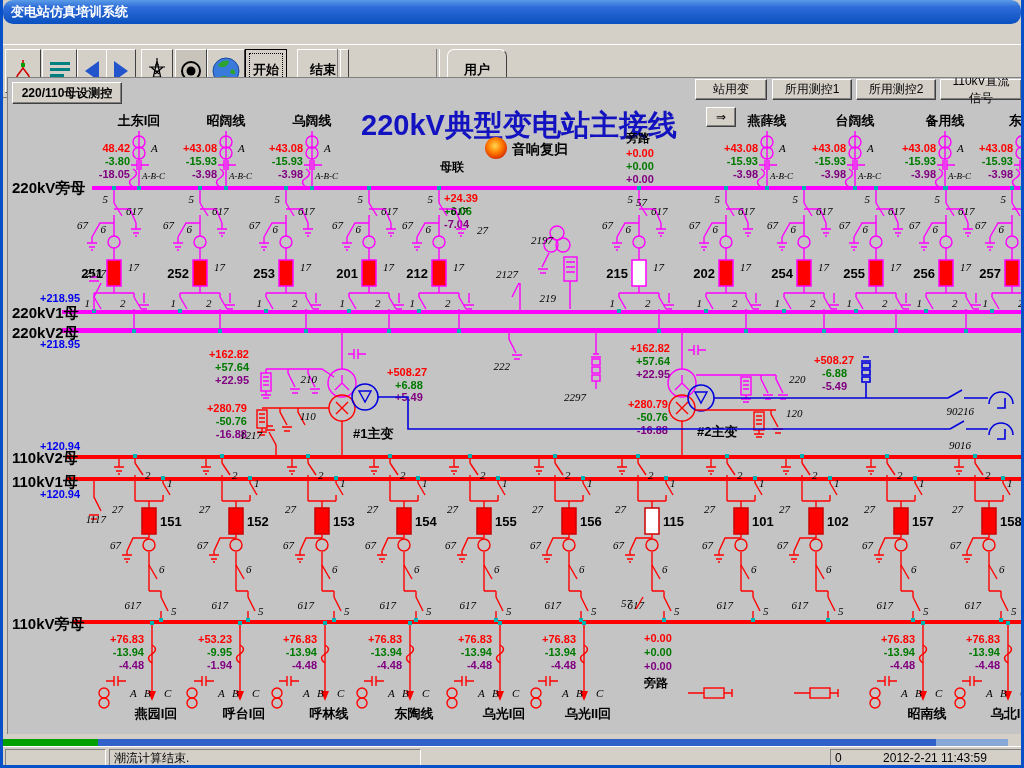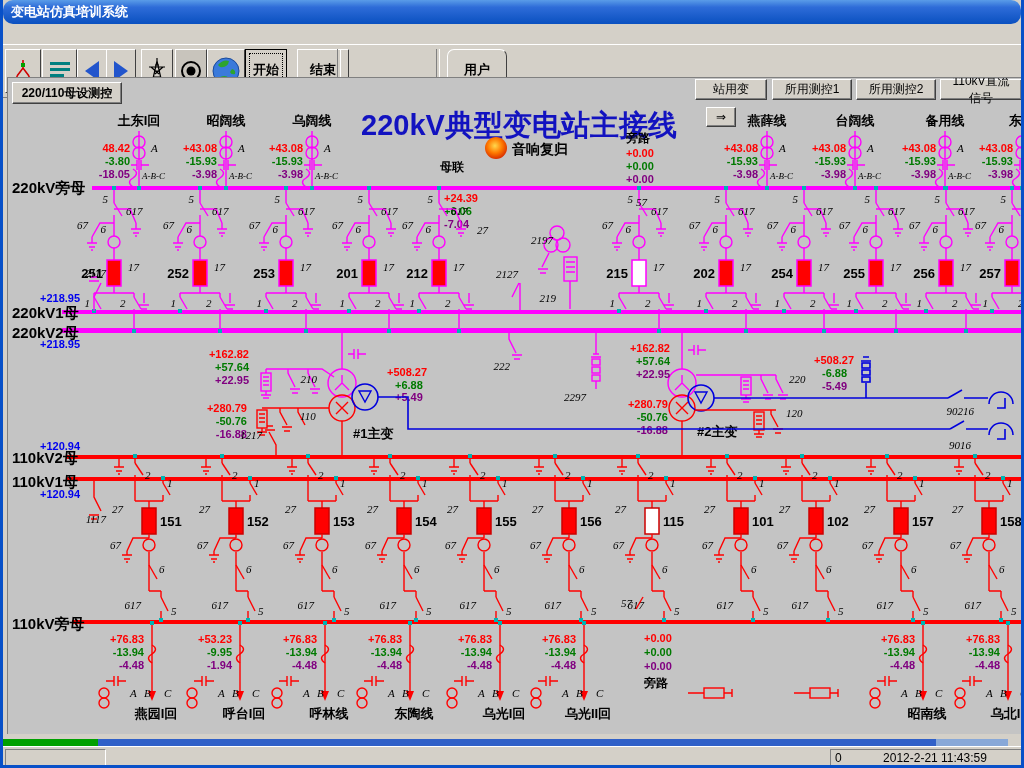--- a/index.html
+++ b/index.html
@@ -1054,19 +1054,22 @@
   </div>
 
   <div class="progress">
     <div class="pr-green"></div>
     <div class="pr-blue"></div>
     <div class="pr-blue2"></div>
   </div>
 
   <div class="statusbar">
     <div class="sp sp0"></div>
+    <div class="sp sp1">
+      <span>潮流计算结束.</span>
+    </div>
     <div class="sp sp3">
       <span>0</span>
       <span class="time">2012-2-21 11:43:59</span>
     </div>
   </div>
 
 </div>
 
 </body></html>

